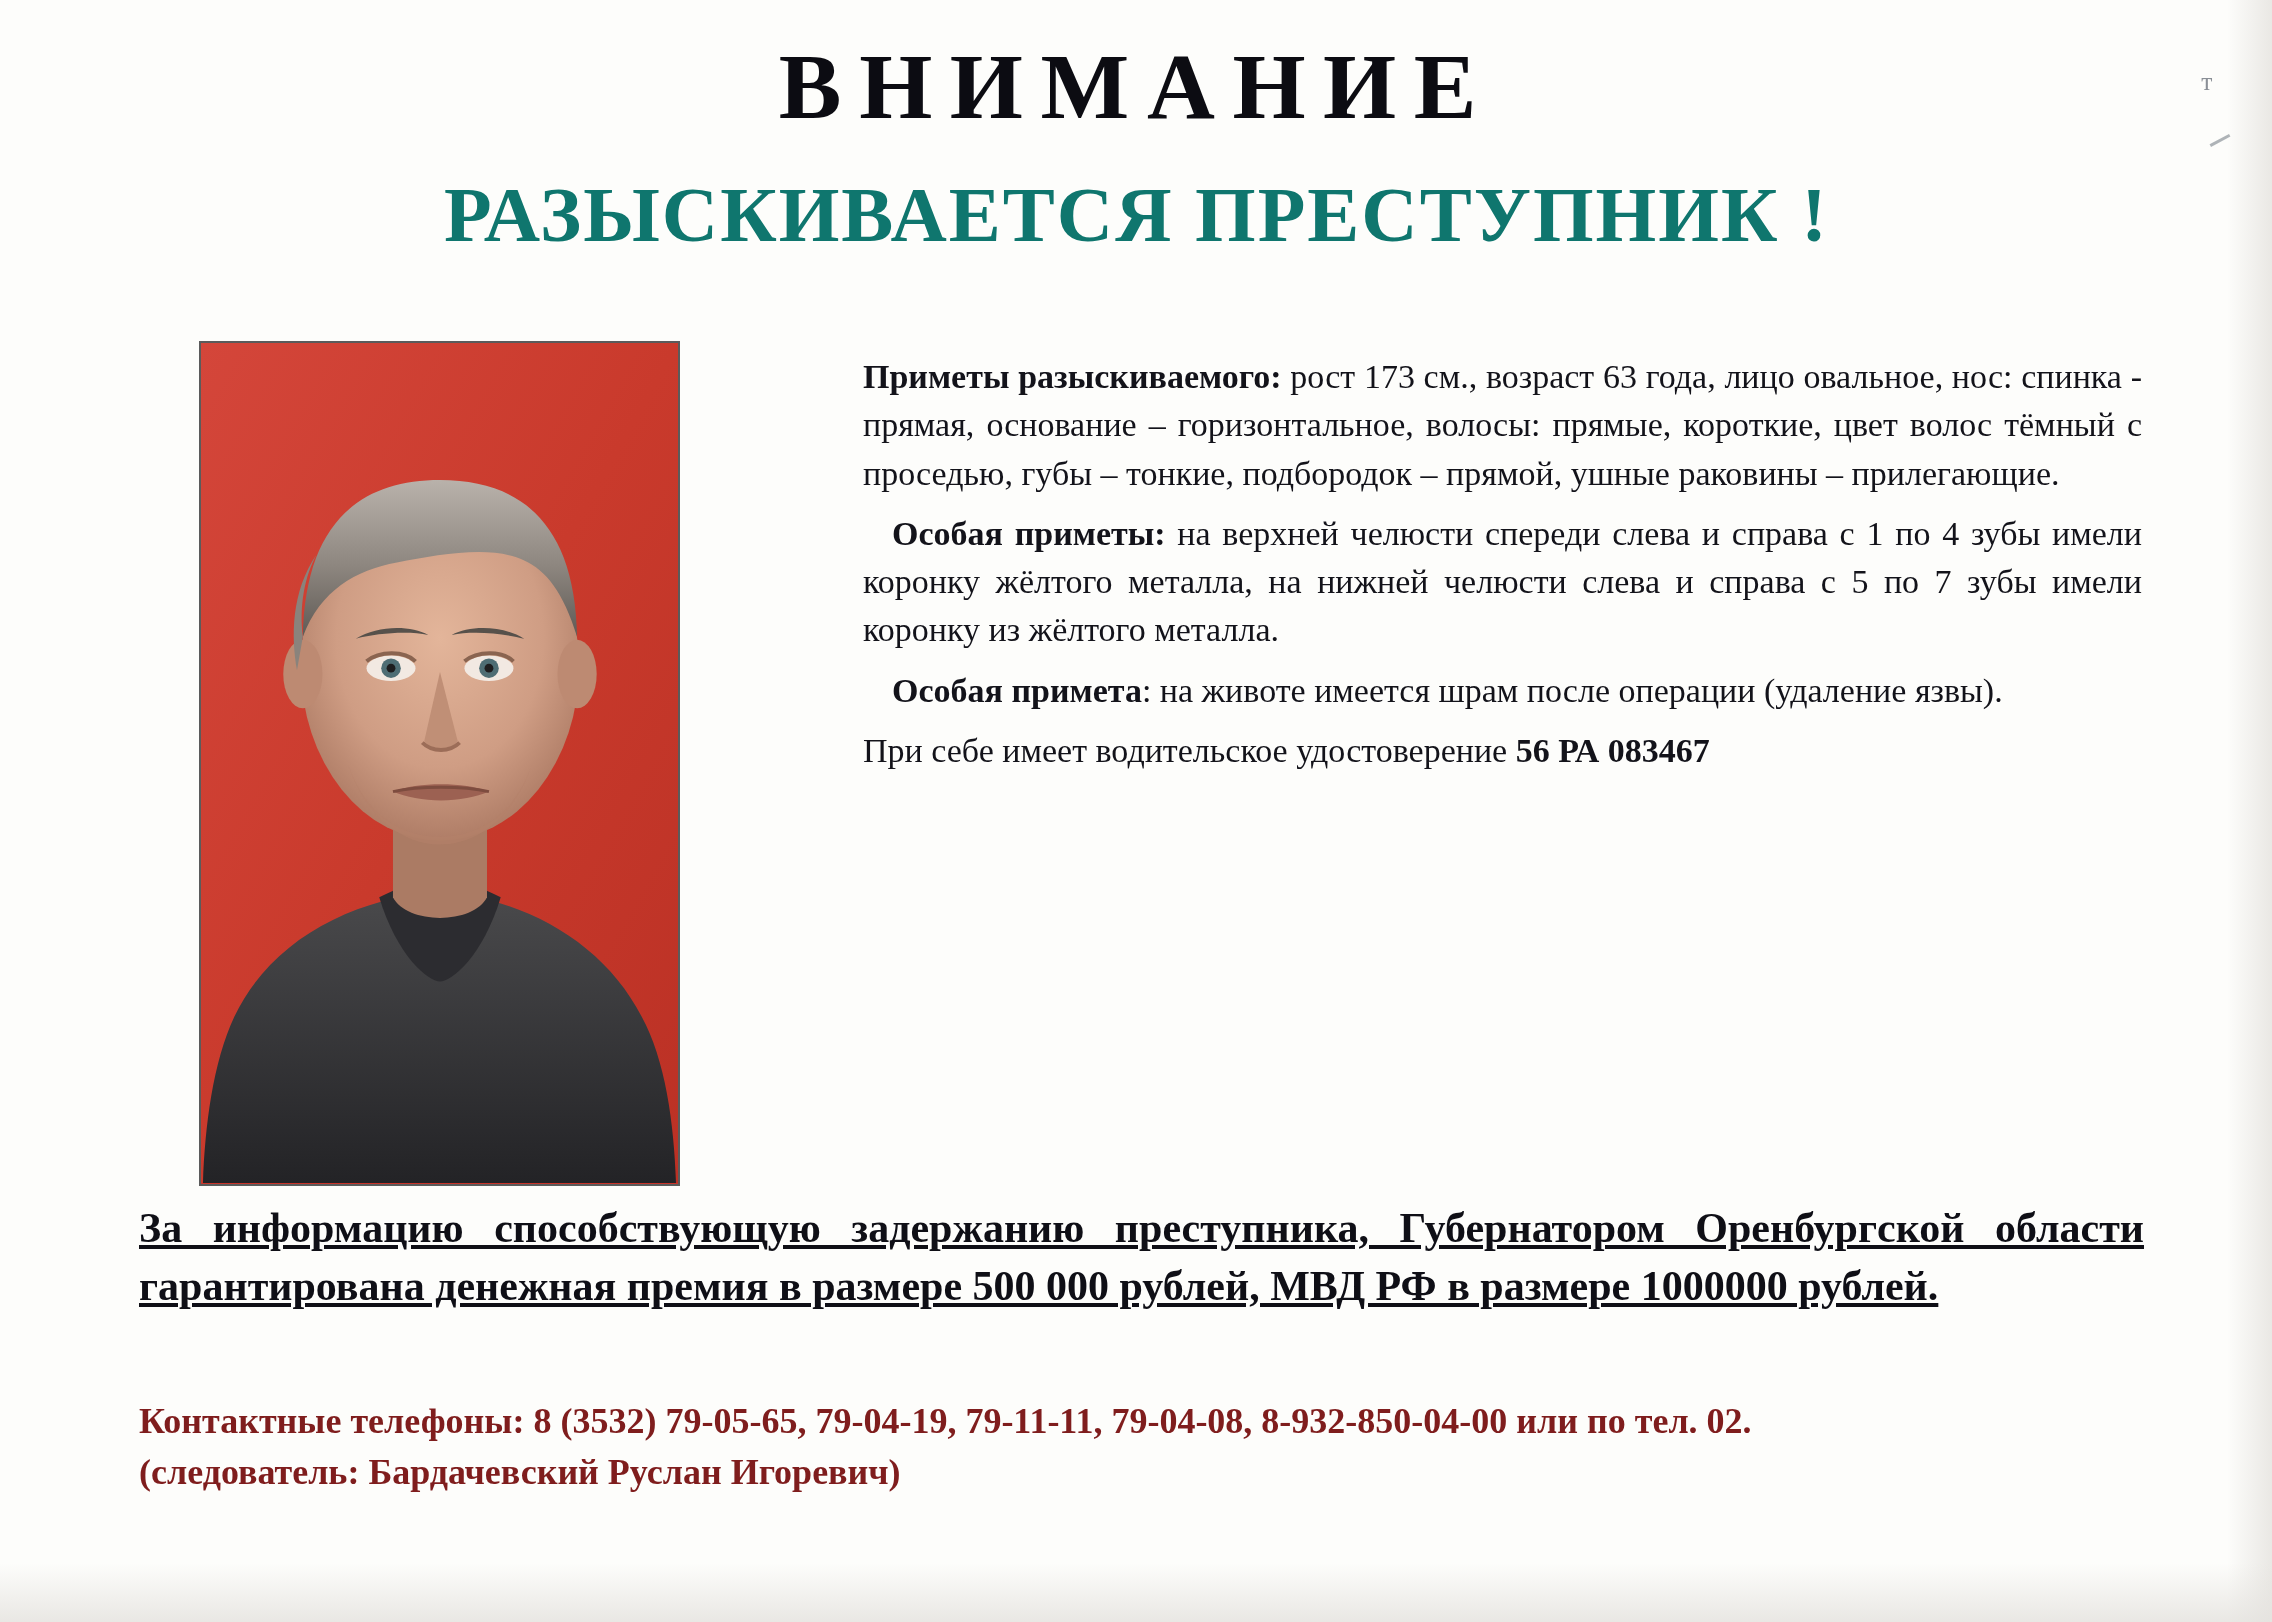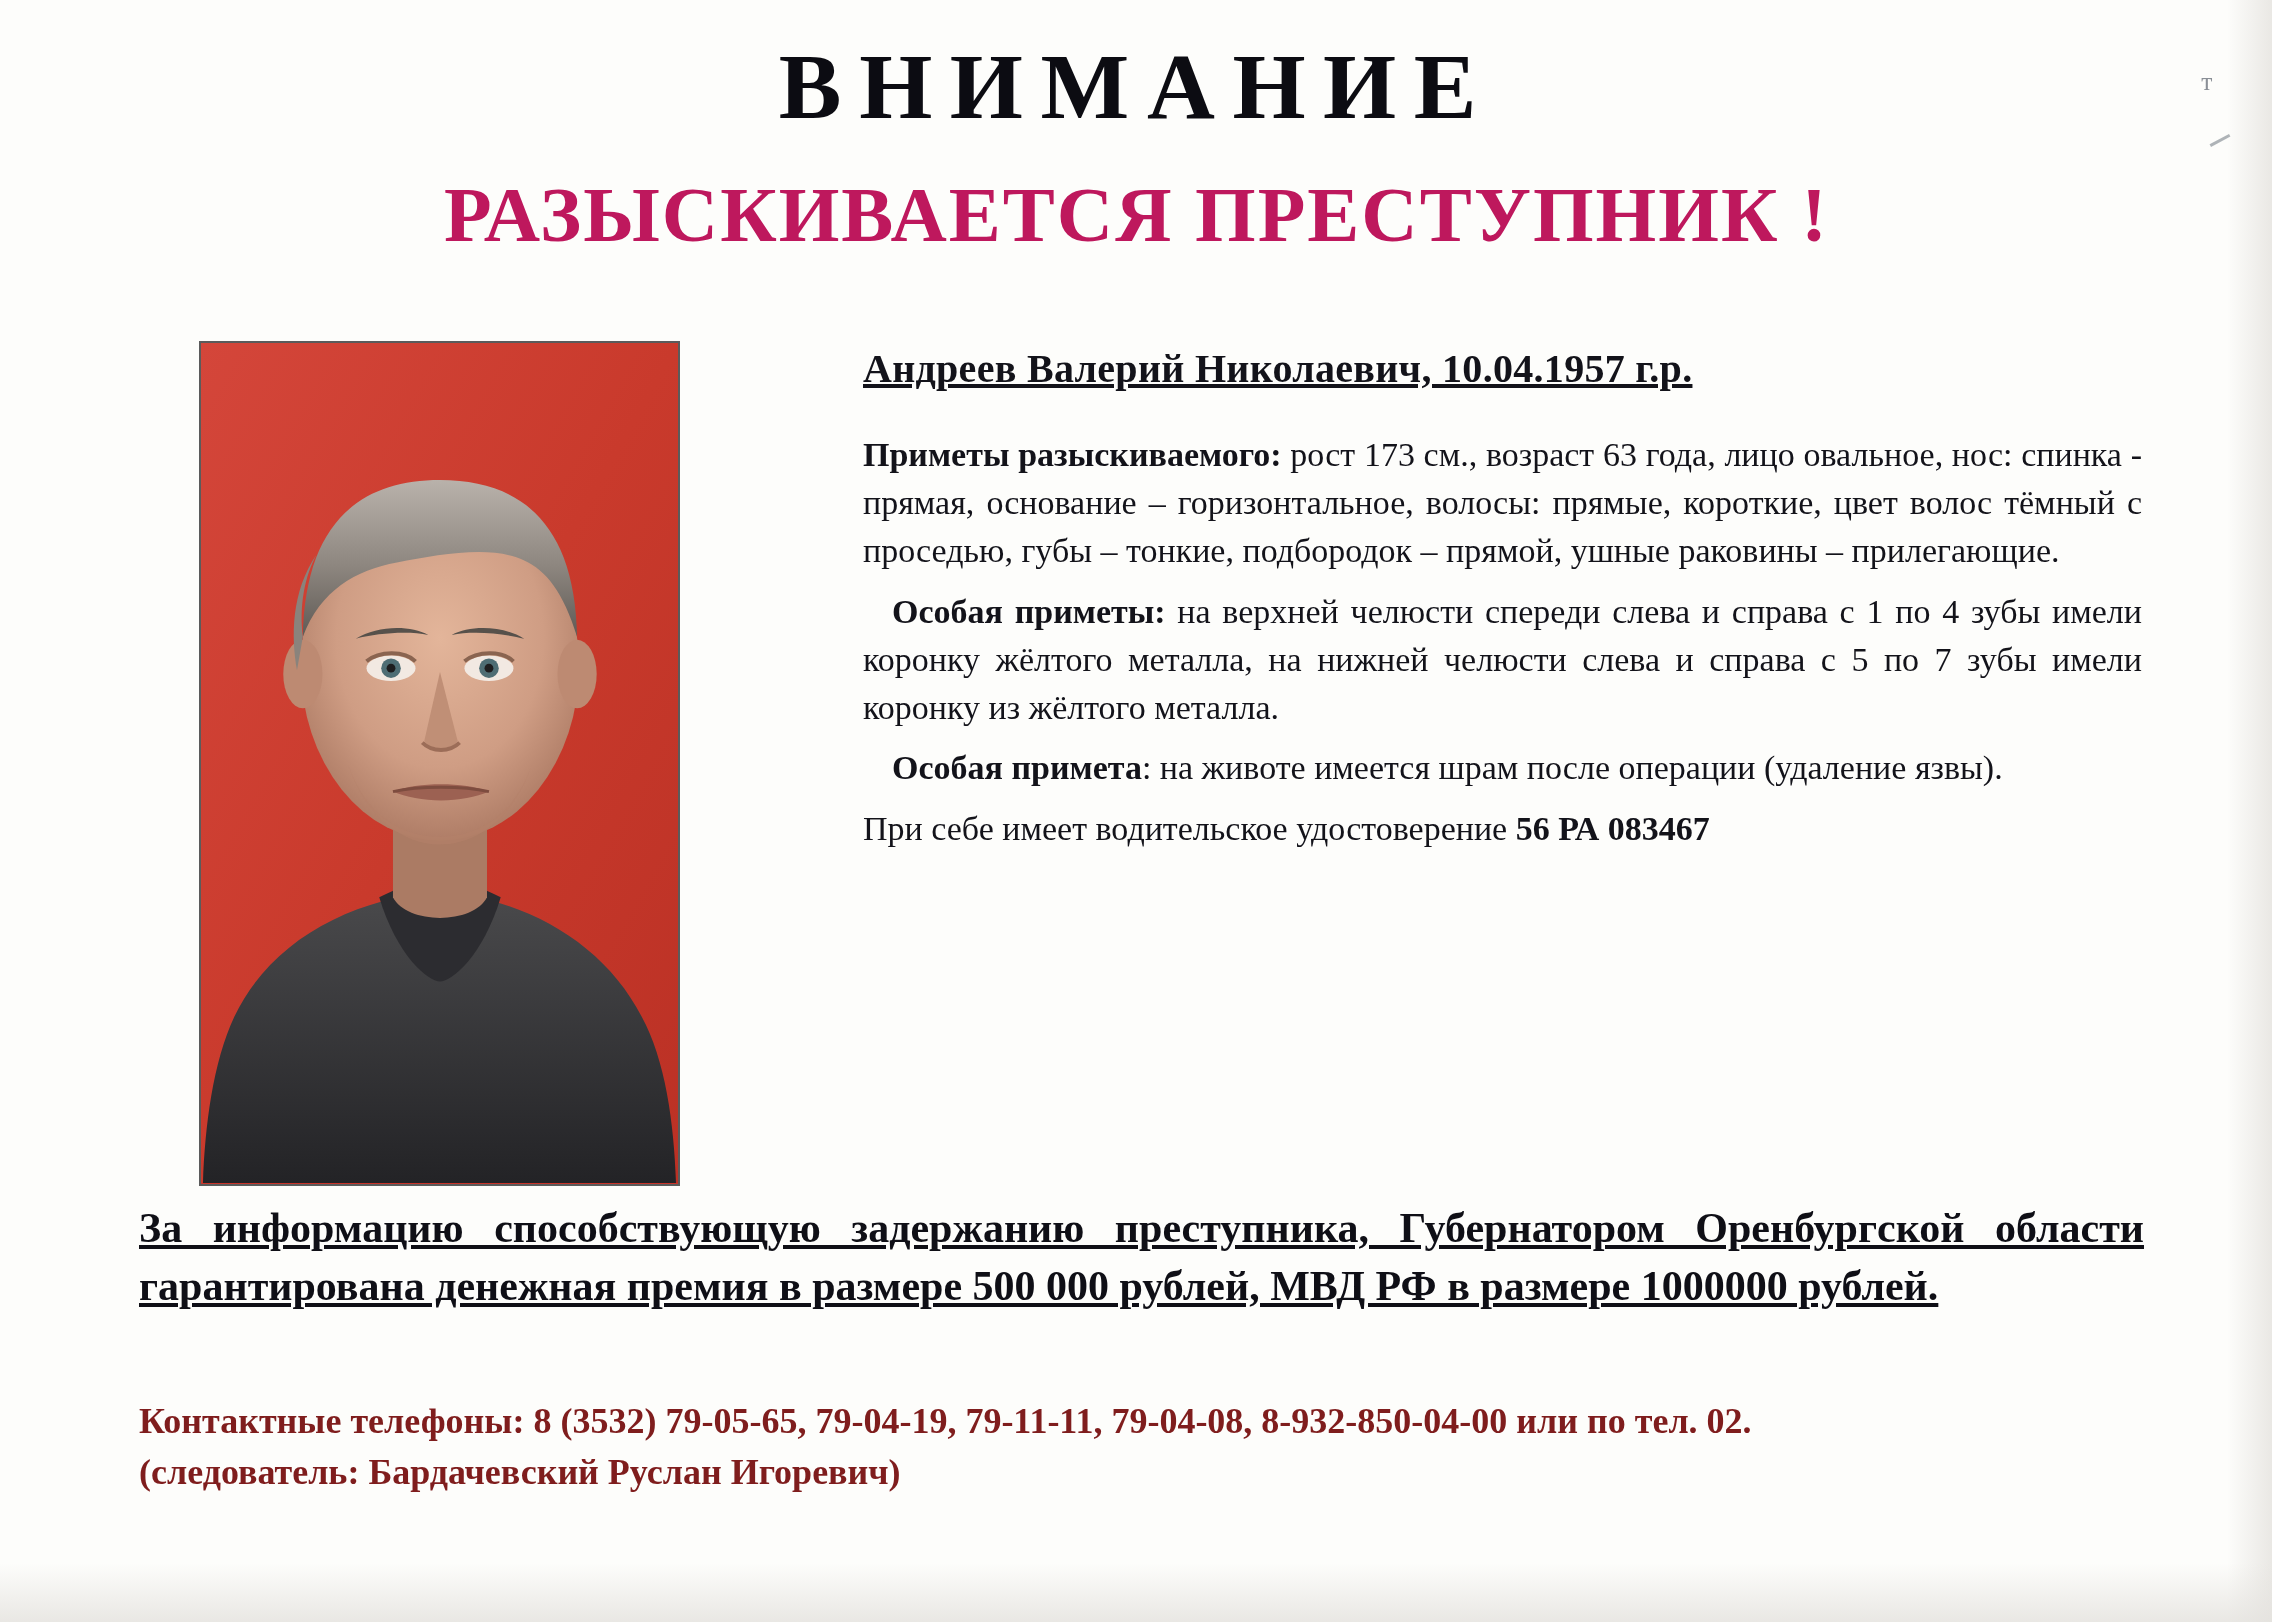--- a/index.html
+++ b/index.html
@@ -68,21 +68,21 @@
   }
   .title-2 {
     position: absolute;
     left: 0; top: 174px;
     width: 2273px;
     text-align: center;
     font-size: 78px;
     font-weight: bold;
     letter-spacing: 2px;
     line-height: 1.05;
-    color: #be185d;
+    color: #0f766e;
   }
 
   .photo {
     position: absolute;
     left: 199px;
     top: 341px;
     width: 477px;
     height: 841px;
     background: #c9342a;
     border: 2px solid #5b5b5b;
@@ -215,21 +215,20 @@
 
       <path d="M196 458 C222 448 268 448 294 458 C268 470 222 470 196 458 Z" fill="#9c6152"></path>
       <path d="M196 458 C222 452 268 452 294 458" fill="none" stroke="#7d4c3f" stroke-width="3"></path>
 
       <path d="M150 430 C168 484 206 512 244 512 C282 512 320 484 338 430 C320 482 284 504 244 504 C204 504 168 482 150 430 Z" fill="#b5826a" opacity=".55"></path>
     </svg>
   </div>
 
   <div class="body-col">
 
-    <p class="name-line">Андреев Валерий Николаевич, 10.04.1957 г.р.</p>
 
     <p class="p-body"><span class="lbl">Приметы разыскиваемого:</span><span> рост 173 см., возраст 63 года, лицо овальное, нос: спинка - прямая, основание – горизонтальное, волосы: прямые, короткие, цвет волос тёмный с проседью, губы – тонкие, подбородок – прямой, ушные раковины – прилегающие.</span></p>
 
     <p class="p-body indent"><span class="lbl">Особая приметы:</span><span> на верхней челюсти спереди слева и справа с 1 по 4 зубы имели коронку жёлтого металла, на нижней челюсти слева и справа с 5 по 7 зубы имели коронку из жёлтого металла.</span></p>
 
     <p class="p-body indent"><span class="lbl">Особая примета</span><span>: на животе имеется шрам после операции (удаление язвы).</span></p>
 
     <p class="p-body"><span>При себе имеет водительское удостоверение </span><span class="lbl">56 РА 083467</span></p>
   </div>
 

